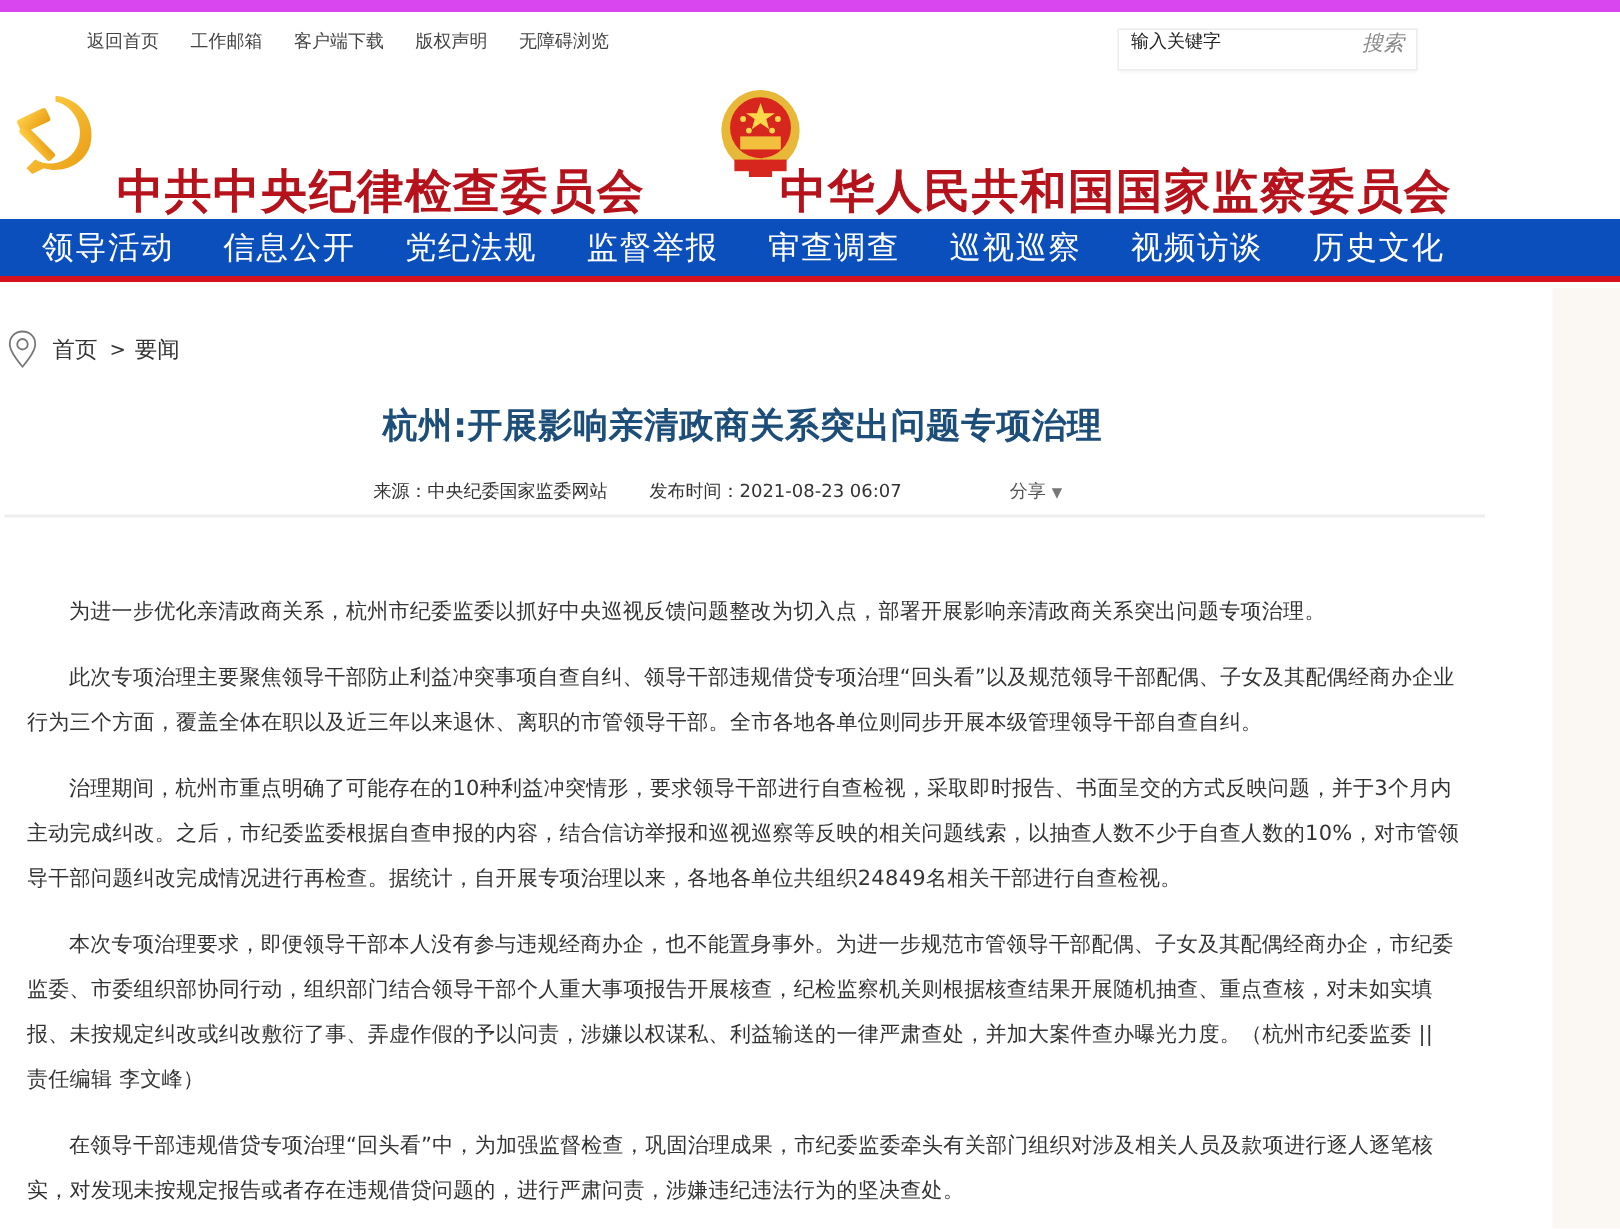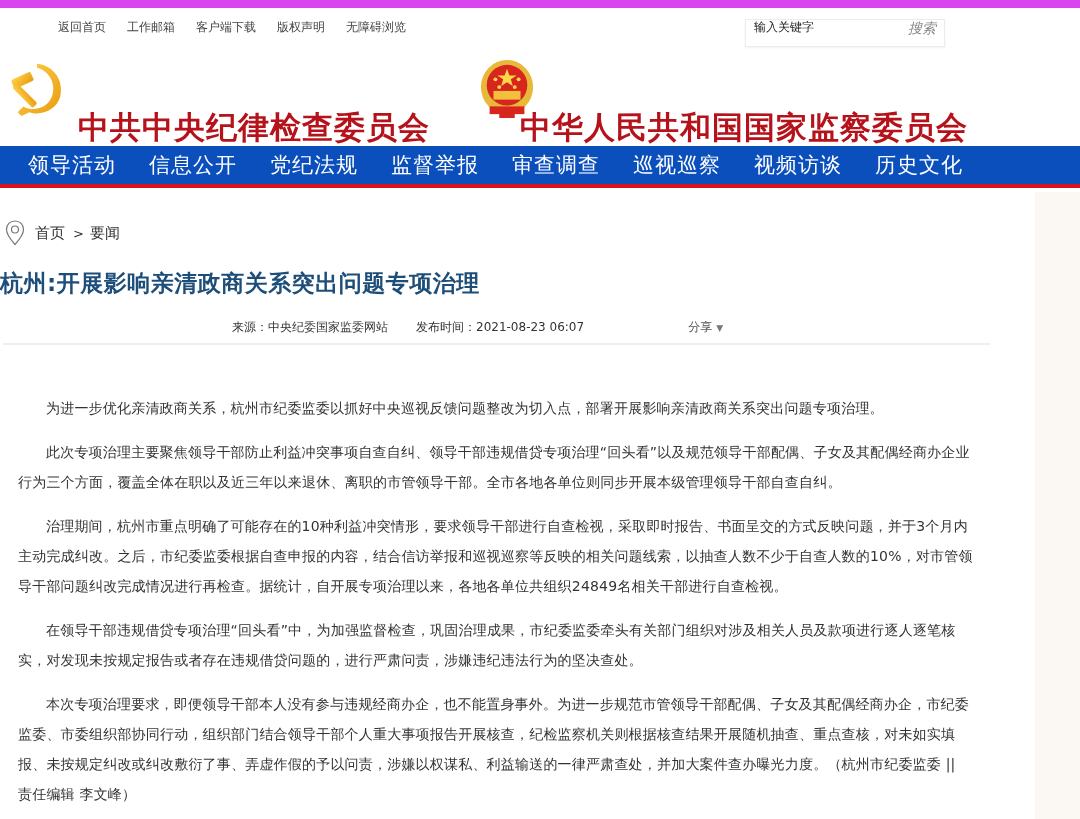--- a/index.html
+++ b/index.html
@@ -24,25 +24,25 @@
     .nav span { font-family: Liberation Serif, serif; color: #fff; font-size: 21px; margin-right: 33px; white-space: nowrap; cursor: pointer; letter-spacing: 1px; }
 
     .sidestrip { position: absolute; top: 192px; left: 1035px; width: 45px; height: 627px; background: #fbf7f3; }
 
     .crumb { position: absolute; top: 220px; left: 5px; display: flex; align-items: center; font-size: 15px; color: #333; justify-content: center; }
     .crumb .pin { width: 20px; height: 26px; margin-right: 10px; }
     .crumb .sep { margin: 0 6px 0 8px; font-size: 13px; }
     .crumb span { cursor: default; }
     .crumb .link { cursor: pointer; }
 
-    .headline { position: absolute; top: 268px; left: 0; width: 990px; font-size: 23px; font-weight: bold; color: #1d4e79; letter-spacing: 0.5px; }
+    .headline { position: absolute; top: 268px; left: 0; width: 990px; text-align: center; font-size: 23px; font-weight: bold; color: #1d4e79; letter-spacing: 0.5px; }
 
-    .meta { position: absolute; top: 319px; left: 232px; display: flex; font-size: 12px; color: #333; white-space: nowrap; text-align: center; }
+    .meta { position: absolute; top: 319px; left: 249px; display: flex; font-size: 12px; color: #333; white-space: nowrap; text-align: center; }
     .meta .date { margin-left: 28px; }
-    .meta .share { margin-left: 104px; cursor: pointer; color: #555; }
+    .meta .share { margin-left: 72px; cursor: pointer; color: #555; }
     .meta .share .caret { font-size: 9px; color: #777; margin-left: 4px; }
     .divider { position: absolute; top: 343px; left: 3px; width: 987px; height: 2px; background: #eeeeee; }
 
     .article { position: absolute; top: 362px; left: 18px; width: 955px; font-size: 14px; color: #333; line-height: 30px; margin-top: 31px; }
     .article p { text-indent: 28px; margin-bottom: 14px; letter-spacing: 0.2px; }
   </style>
 </head>
 <body>
 
 <div class="topbar">
@@ -119,15 +119,15 @@
   <span class="share">
     <span>分享</span><span class="caret">▼</span>
   </span>
 </div>
 <div class="divider"></div>
 
 <div class="article">
   <p>为进一步优化亲清政商关系，杭州市纪委监委以抓好中央巡视反馈问题整改为切入点，部署开展影响亲清政商关系突出问题专项治理。</p>
   <p>此次专项治理主要聚焦领导干部防止利益冲突事项自查自纠、领导干部违规借贷专项治理“回头看”以及规范领导干部配偶、子女及其配偶经商办企业行为三个方面，覆盖全体在职以及近三年以来退休、离职的市管领导干部。全市各地各单位则同步开展本级管理领导干部自查自纠。</p>
   <p>治理期间，杭州市重点明确了可能存在的10种利益冲突情形，要求领导干部进行自查检视，采取即时报告、书面呈交的方式反映问题，并于3个月内主动完成纠改。之后，市纪委监委根据自查申报的内容，结合信访举报和巡视巡察等反映的相关问题线索，以抽查人数不少于自查人数的10%，对市管领导干部问题纠改完成情况进行再检查。据统计，自开展专项治理以来，各地各单位共组织24849名相关干部进行自查检视。</p>
+  <p>本次专项治理要求，即便领导干部本人没有参与违规经商办企，也不能置身事外。为进一步规范市管领导干部配偶、子女及其配偶经商办企，市纪委监委、市委组织部协同行动，组织部门结合领导干部个人重大事项报告开展核查，纪检监察机关则根据核查结果开展随机抽查、重点查核，对未如实填报、未按规定纠改或纠改敷衍了事、弄虚作假的予以问责，涉嫌以权谋私、利益输送的一律严肃查处，并加大案件查办曝光力度。（杭州市纪委监委 || 责任编辑 李文峰）</p>
   <p>在领导干部违规借贷专项治理“回头看”中，为加强监督检查，巩固治理成果，市纪委监委牵头有关部门组织对涉及相关人员及款项进行逐人逐笔核实，对发现未按规定报告或者存在违规借贷问题的，进行严肃问责，涉嫌违纪违法行为的坚决查处。</p>
-  <p>本次专项治理要求，即便领导干部本人没有参与违规经商办企，也不能置身事外。为进一步规范市管领导干部配偶、子女及其配偶经商办企，市纪委监委、市委组织部协同行动，组织部门结合领导干部个人重大事项报告开展核查，纪检监察机关则根据核查结果开展随机抽查、重点查核，对未如实填报、未按规定纠改或纠改敷衍了事、弄虚作假的予以问责，涉嫌以权谋私、利益输送的一律严肃查处，并加大案件查办曝光力度。（杭州市纪委监委 || 责任编辑 李文峰）</p>
 </div>
 
 </body></html>

